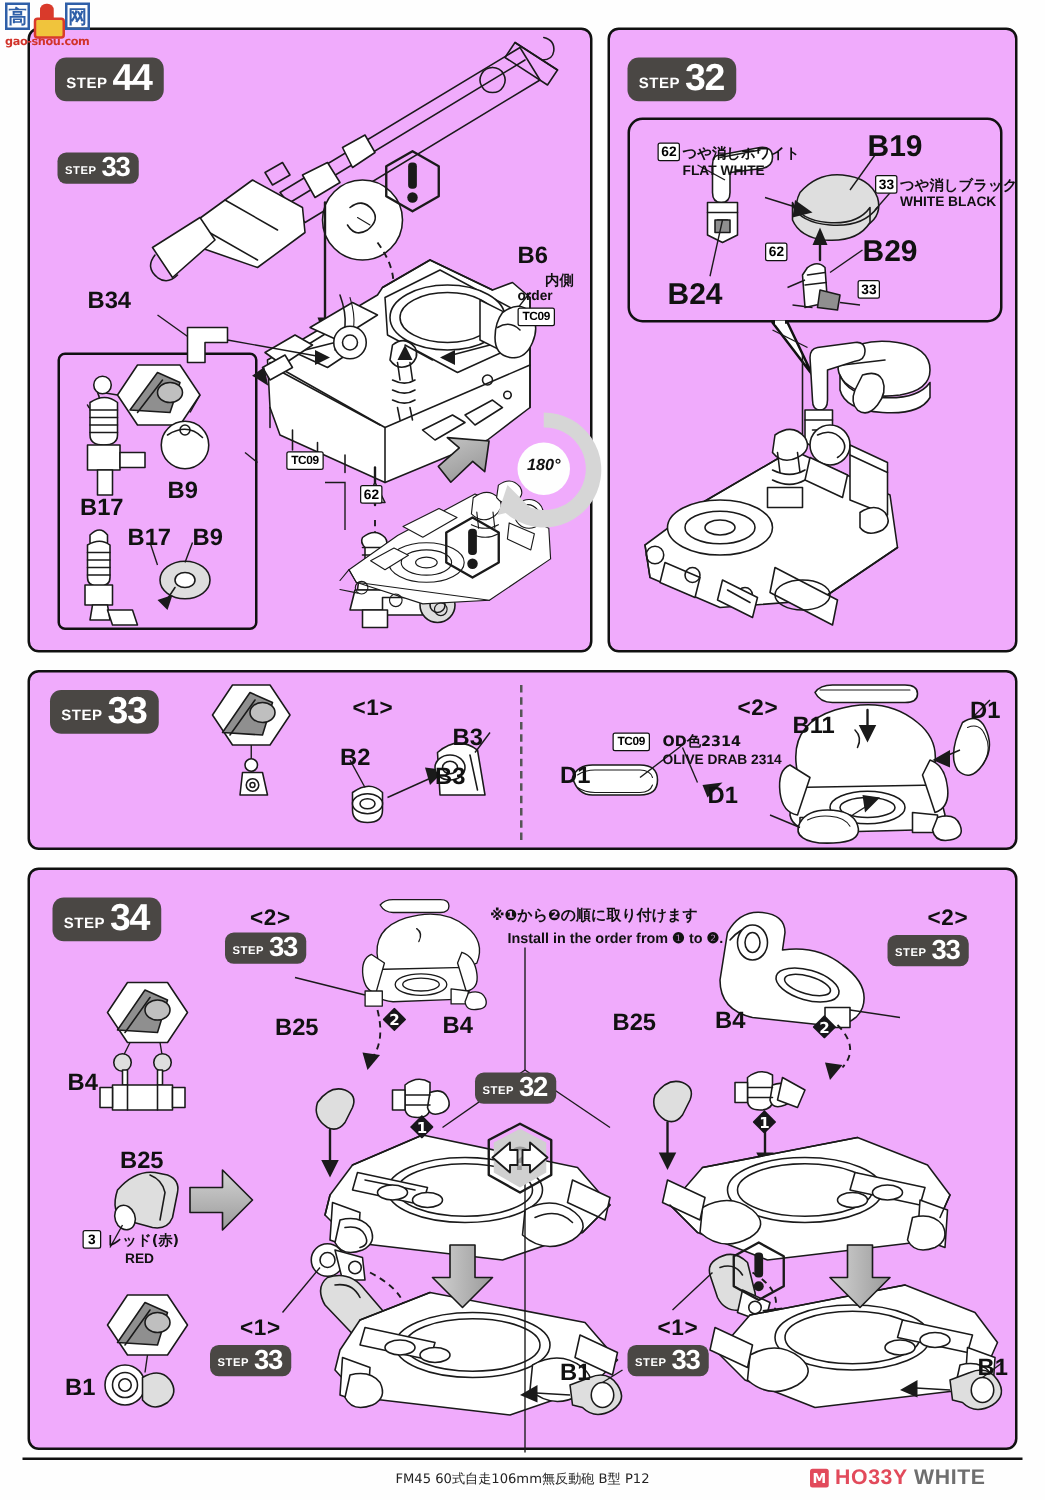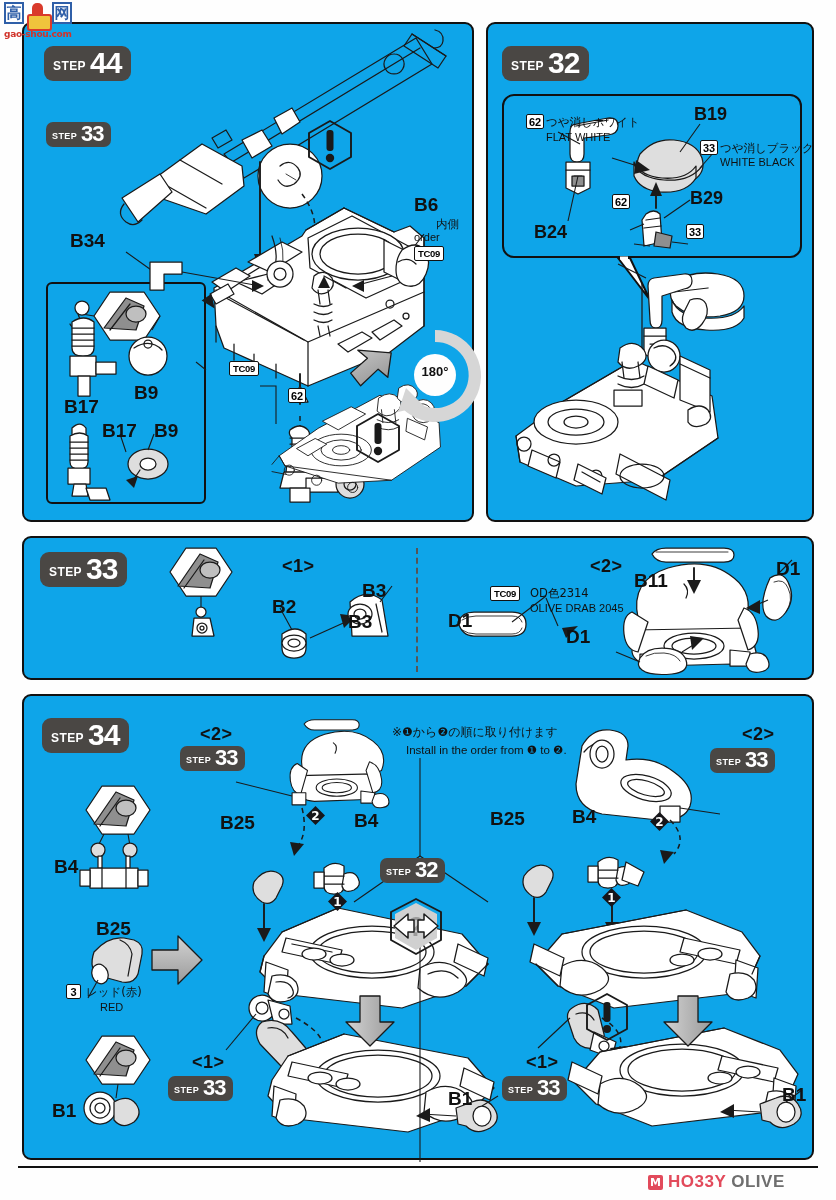--- a/index.html
+++ b/index.html
@@ -50,21 +50,21 @@
     font-size: 9px; font-weight: bold; letter-spacing: -0.3px;
     color: #d1332a;
     font-family: "DejaVu Sans", sans-serif;
   }
 
   
   .panel {
     position: absolute;
     border: 2px solid #111;
     border-radius: 9px;
-    background: #0ea5e9;
+    background: #f0abfc;
   }
 
   
   .step-badge {
     position: absolute;
     background: #4a4744;
     border-radius: 9px;
     color: #fff;
     display: flex;
     align-items: center;
@@ -87,28 +87,29 @@
   .step-badge.sm .sn { font-size: 22px; }
 
   
   .lab {
     position: absolute;
     font-size: 19px; font-weight: bold; color: #111;
     white-space: nowrap;
     font-family: "Liberation Sans", sans-serif;
     z-index: 15;
   }
-  .lab.lg { font-size: 18px; }
+  .lab.lg { font-size: 24px; }
   .lab.u { text-underline-offset: 1px; }
 
   .sub {
     position: absolute;
     font-size: 11px; color: #111; white-space: nowrap;
     font-family: "Liberation Sans", sans-serif;
     z-index: 15;
+    font-weight: bold;
   }
   .jp {
     font-family: "DejaVu Sans", sans-serif;
     font-size: 11.5px;
   }
 
   .qty {
     position: absolute;
     font-size: 18px; font-weight: bold; color: #111;
     letter-spacing: 0.5px; z-index: 15;
@@ -134,21 +135,21 @@
   .hexi {
     position: absolute;
     z-index: 18;
   }
 
   
   .garrow { position: absolute; z-index: 14; }
 
   
   .rot {
-    position: absolute; z-index: 10;
+    position: absolute; z-index: 10; font-style: italic;
   }
   .rot .deg {
     position: absolute; left: 0; top: 0; width: 100%;
     text-align: center;
     font-size: 13px; font-weight: bold; color: #111;
     font-family: "Liberation Sans", sans-serif;
   }
 
   
   .ordmark {
@@ -649,21 +650,21 @@
         <path class="lead" d="M248 108 L264 98"></path>
         <path class="arrowf" d="M256 92 L270 94 L258 106 Z"></path>
 
         <path class="arrowf" d="M128 84 L144 82 L132 94 Z"></path>
         <path class="lead" d="M112 54 L124 82"></path>
       </svg>
     </div>
 
     <div class="chip tc" style="left:466px; top:48px;">TC09</div>
     <div class="sub jp" style="left:506px; top:48px;">OD色2314</div>
-    <div class="sub" style="left:506px; top:64px;">OLIVE DRAB 2045</div>
+    <div class="sub" style="left:506px; top:64px;">OLIVE DRAB 2314</div>
     <div class="lab" style="left:424px; top:72px;">D1</div>
     <div class="qty" style="left:566px; top:18px;">&lt;2&gt;</div>
     <div class="lab" style="left:610px; top:32px;">B11</div>
     <div class="lab" style="left:752px; top:20px;">D1</div>
     <div class="lab" style="left:542px; top:88px;">D1</div>
   </div>
 
   <div class="panel" style="left:22px; top:694px; width:792px; height:466px;">
 
     <div class="step-badge" style="left:18px; top:22px;">
@@ -988,19 +989,20 @@
         <path class="lead" d="M242 110 L258 98"></path>
         <path class="lead" d="M216 120 L182 118"></path>
         <path class="arrowf" d="M190 112 L176 120 L190 126 Z"></path>
         <path class="lead" d="M26 26 L-6 56"></path>
       </svg>
     </div>
     <div class="lab" style="left:758px; top:388px;">B1</div>
   </div>
 
   <div class="footer-line" style="top:1166px;"></div>
+  <div class="footer-txt" style="top:1176px;">FM45 60式自走106mm無反動砲 B型 P12</div>
   <div class="hs-logo" style="left:648px; top:1172px;">
     <span class="hs-mark">M</span>
     <span class="hs-h">HO33Y</span>
-    <span class="hs-s">OLIVE</span>
+    <span class="hs-s">WHITE</span>
   </div>
 
 </div>
 
 </body></html>

